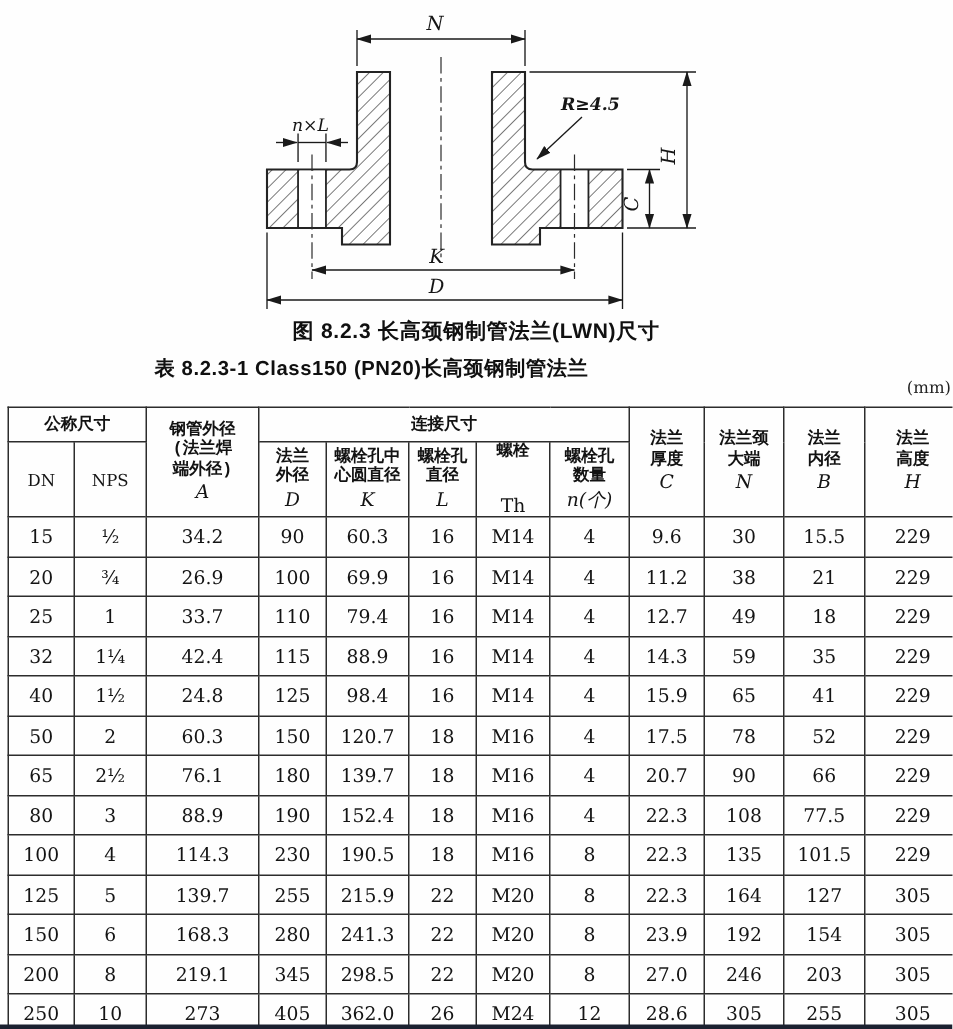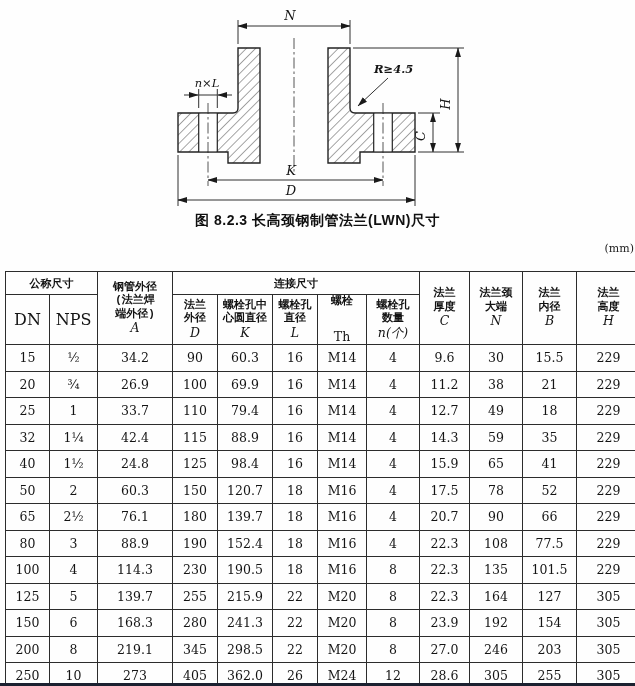--- a/index.html
+++ b/index.html
@@ -10,38 +10,38 @@
   
   .drawing{position:absolute;top:0;left:0;}
   .dimtext{font-family:"DejaVu Serif", serif;font-style:italic;font-size:13px;fill:#151515;}
   .dimtext-sm{font-family:"DejaVu Serif", serif;font-style:italic;font-size:11.5px;fill:#151515;}
 
   
   .fig-caption{position:absolute;top:212px;left:0;width:635px;text-align:center;
        font-size:14px;font-weight:700;letter-spacing:.5px;color:#101010;}
   .tbl-caption{position:absolute;top:237px;left:103px;
        font-size:13.5px;font-weight:700;letter-spacing:.4px;color:#101010;}
-  .unit{position:absolute;top:242px;right:1px;font-family:"DejaVu Serif", serif;
+  .unit{position:absolute;top:252px;right:1px;font-family:"DejaVu Serif", serif;
        font-size:11px;color:#222;}
 
   
   table.dtable{position:absolute;top:271px;left:5px;width:635px;
        border-collapse:collapse;table-layout:fixed;
        font-family:"DejaVu Serif", serif;font-size:12.5px;color:#141414;}
   .dtable th,.dtable td{border:1.4px solid #2c2c2c;text-align:center;
        vertical-align:middle;padding:0;overflow:hidden;font-weight:normal;}
   .dtable thead tr.h1{height:23px;}
   .dtable thead tr.h2{height:50px;}
   .dtable tbody tr{height:26.5px;}
   .cn{font-family:Liberation Mono, monospace;font-size:11px;font-weight:700;
        line-height:1.22;color:#121212;}
   .ml{white-space:pre-line;}
   .sym{font-family:"DejaVu Serif", serif;font-style:italic;font-size:12.5px;line-height:1.15;}
   .sym.up{font-style:normal;margin-top:21px;}
-  .en{font-family:"DejaVu Serif", serif;font-size:16px;}
+  .en{font-family:"DejaVu Serif", serif;font-size:11px;}
 
   
   .cut-edge{position:absolute;left:0;bottom:0;width:635px;height:3px;background:#1b2130;}
 </style>
 </head>
 <body>
 
 <div class="page">
 
   <svg class="drawing" width="635" height="210" viewBox="0 0 635 210">
@@ -114,20 +114,21 @@
 
     <g stroke="#1a1a1a" stroke-width="0.9">
       <line x1="178" y1="155" x2="178" y2="206"></line>
       <line x1="415" y1="155" x2="415" y2="206"></line>
       <line x1="178" y1="200" x2="415" y2="200" marker-start="url(#arrow)" marker-end="url(#arrow)"></line>
       <text class="dimtext" x="291" y="195" stroke="none" text-anchor="middle">D</text>
     </g>
   </svg>
 
   <div class="fig-caption">图 8.2.3  长高颈钢制管法兰(LWN)尺寸</div>
+  <div class="tbl-caption">表 8.2.3-1  Class150 (PN20)长高颈钢制管法兰</div>
   <div class="unit">(mm)</div>
 
   <table class="dtable">
     <colgroup>
       <col style="width:44px">
         <col style="width:48px">
         <col style="width:75px">
       <col style="width:45px">
         <col style="width:55px">
         <col style="width:45px">

